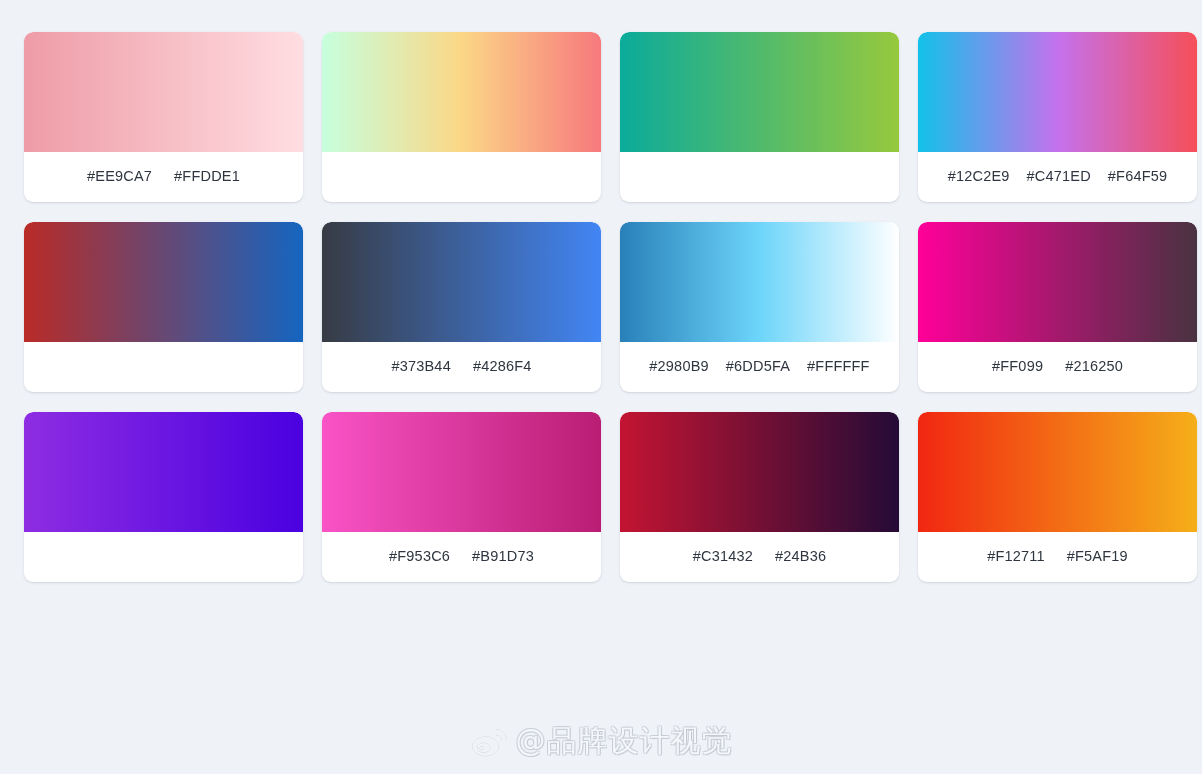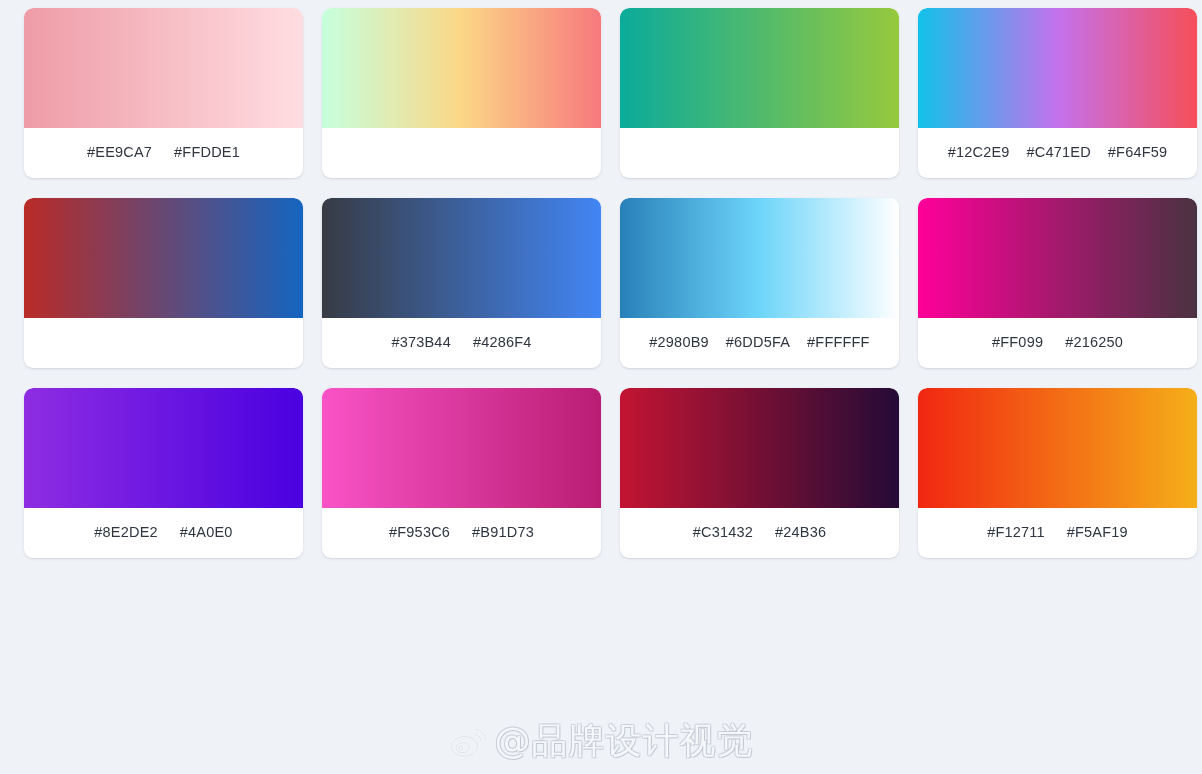--- a/index.html
+++ b/index.html
@@ -17,21 +17,21 @@
 
   #palette-grid {
     position: relative;
     width: 1202px;
     height: 774px;
     display: grid;
     grid-template-columns: repeat(4, 279px);
     grid-template-rows: repeat(4, 170px);
     column-gap: 19px;
     row-gap: 20px;
-    padding: 8px 24px 0 24px;
+    padding: 32px 24px 0 24px;
   }
 
   .swatch-card {
     position: relative;
     background: #ffffff;
     border-radius: 9px;
     box-shadow: 0 1px 3px rgba(40, 50, 70, 0.10), 0 1px 1px rgba(40, 50, 70, 0.05);
     overflow: hidden;
     display: flex;
     flex-direction: column;
@@ -79,21 +79,21 @@
   }
 
   #watermark .wm-logo {
     width: 40px;
     height: 34px;
     flex: none;
   }
 
   #watermark .wm-text {
     font-family: "DejaVu Sans", sans-serif;
-    font-size: 36px;
+    font-size: 30px;
     color: #ffffff;
     text-shadow:
        1px 1px 0 rgba(120,130,145,0.75),
       -1px -1px 0 rgba(120,130,145,0.55),
        1px -1px 0 rgba(120,130,145,0.55),
       -1px 1px 0 rgba(120,130,145,0.55);
     letter-spacing: 1px;
     white-space: nowrap;
   }
 </style>
@@ -142,24 +142,20 @@
     </div>
     <div class="swatch-card">
       <div class="gradient-area" style="background: linear-gradient(to right, rgb(255, 0, 153), rgb(73, 50, 64));"></div>
       <div class="codes-row">
         <span class="hex-code">#FF099</span>
         <span class="hex-code">#216250</span>
       </div>
     </div>
     <div class="swatch-card">
       <div class="gradient-area" style="background: linear-gradient(to right, rgb(142, 45, 226), rgb(74, 0, 224));"></div>
-      <div class="codes-row">
-        <span class="hex-code">#8E2DE2</span>
-        <span class="hex-code">#4A0E0</span>
-      </div>
     </div>
     <div class="swatch-card">
       <div class="gradient-area" style="background: linear-gradient(to right, rgb(249, 83, 198), rgb(185, 29, 115));"></div>
       <div class="codes-row">
         <span class="hex-code">#F953C6</span>
         <span class="hex-code">#B91D73</span>
       </div>
     </div>
     <div class="swatch-card">
       <div class="gradient-area" style="background: linear-gradient(to right, rgb(195, 20, 50), rgb(36, 11, 54));"></div>

